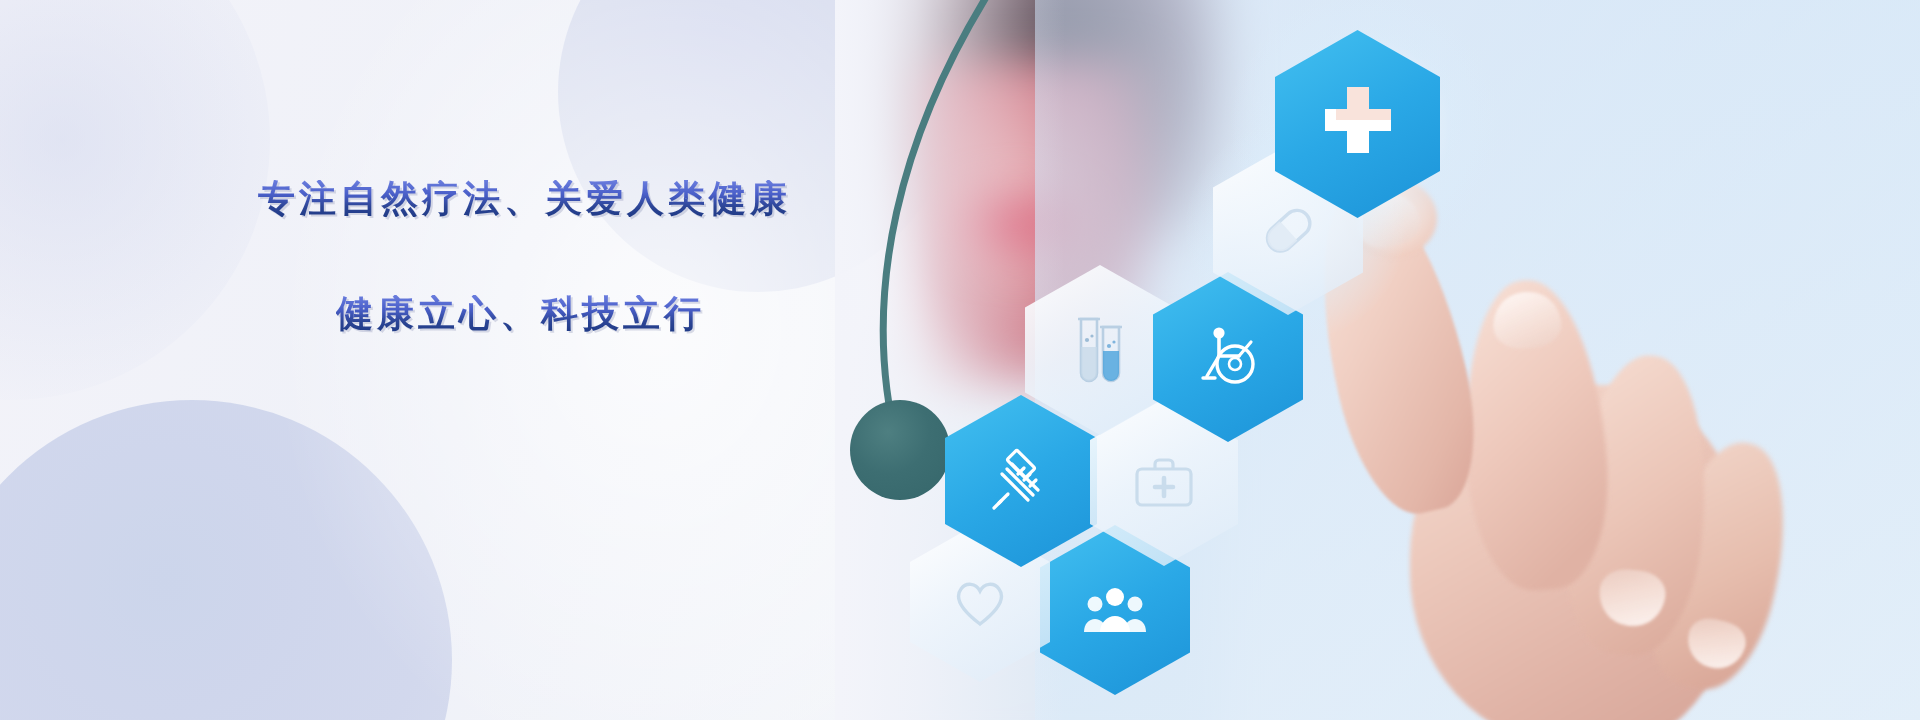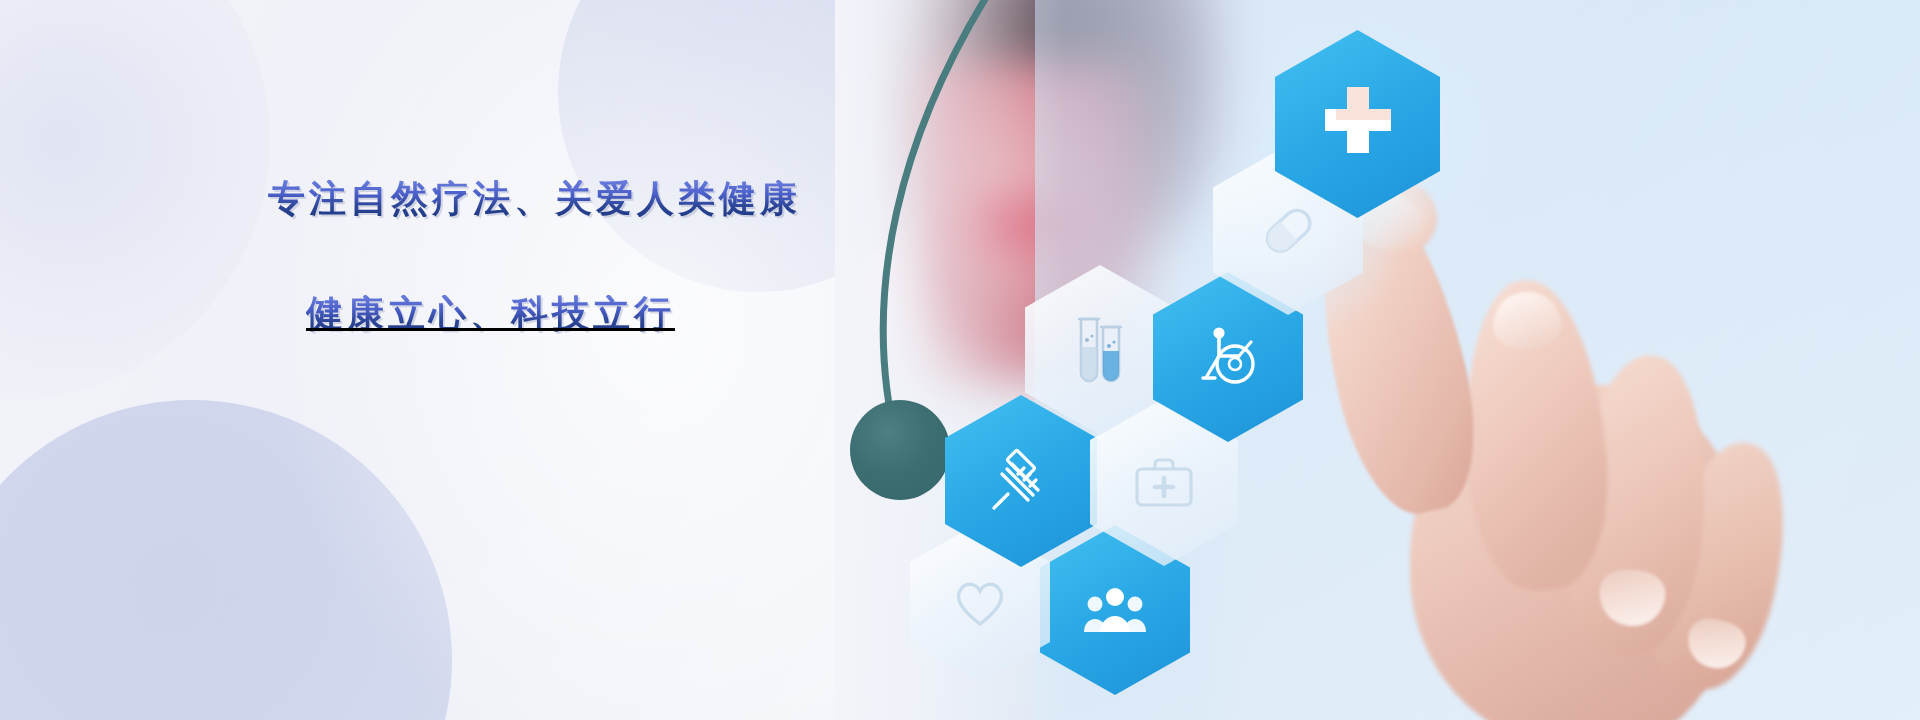--- a/index.html
+++ b/index.html
@@ -31,21 +31,21 @@
     background:radial-gradient(circle at 60% 50%,rgba(210,216,238,.55) 0%,rgba(232,235,247,0) 72%);
   }
   #sheen{
     position:absolute;left:280px;top:-40px;width:760px;height:820px;
     background:radial-gradient(ellipse at 50% 45%,rgba(255,255,255,.72) 0%,rgba(255,255,255,.28) 45%,rgba(255,255,255,0) 72%);
     pointer-events:none;
   }
 
   
   #headline{
-    position:absolute;left:268px;top:180px;width:620px;
+    position:absolute;left:258px;top:180px;width:620px;
     z-index:8;
   }
   .headline-line{
     font-size:37px;
     font-weight:bold;
     letter-spacing:4px;
     line-height:1;
     white-space:nowrap;
     background:linear-gradient(180deg,#6b7ede 0%,#4a5fc9 38%,#2c4596 72%,#1f3a86 100%);
     -webkit-background-clip:text;
@@ -55,21 +55,21 @@
     text-shadow:none;
     position:relative;
   }
   .headline-shadow{
     position:absolute;left:2px;top:2px;
     font-size:37px;font-weight:bold;letter-spacing:4px;line-height:1;white-space:nowrap;
     color:rgba(90,100,150,.22);
     z-index:-1;
   }
   .line-wrap{position:relative;}
-  #line2-wrap{margin-top:78px;margin-left:38px;text-decoration:underline;}
+  #line2-wrap{margin-top:78px;margin-left:78px;}
 
   
   #photo-zone{
     position:absolute;left:835px;top:0;width:1085px;height:720px;
     overflow:hidden;
   }
   
   #doctor-head{
     position:absolute;left:55px;top:-120px;width:330px;height:360px;
     background:radial-gradient(ellipse at 50% 55%,#4a3f48 0%,#6a5560 35%,#9a8290 62%,rgba(190,170,180,0) 85%);

